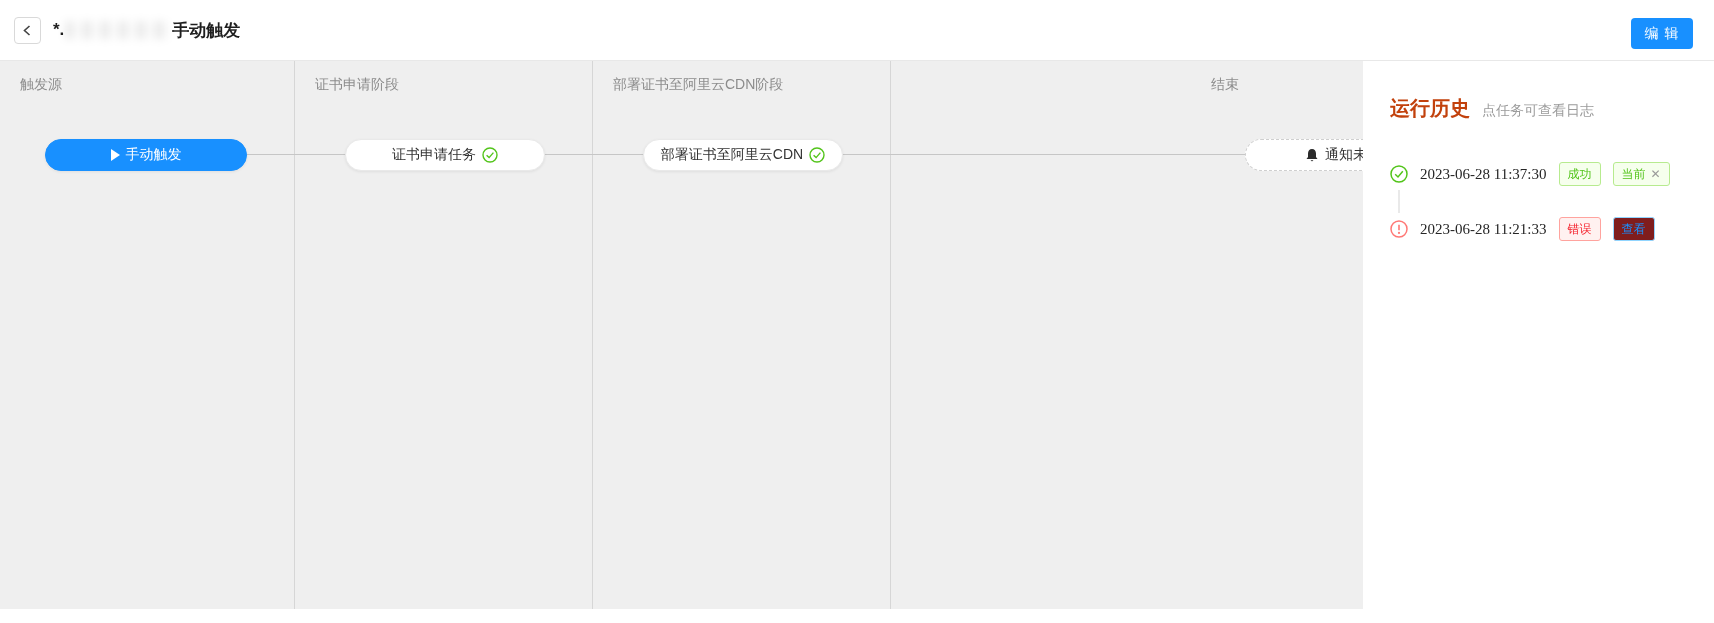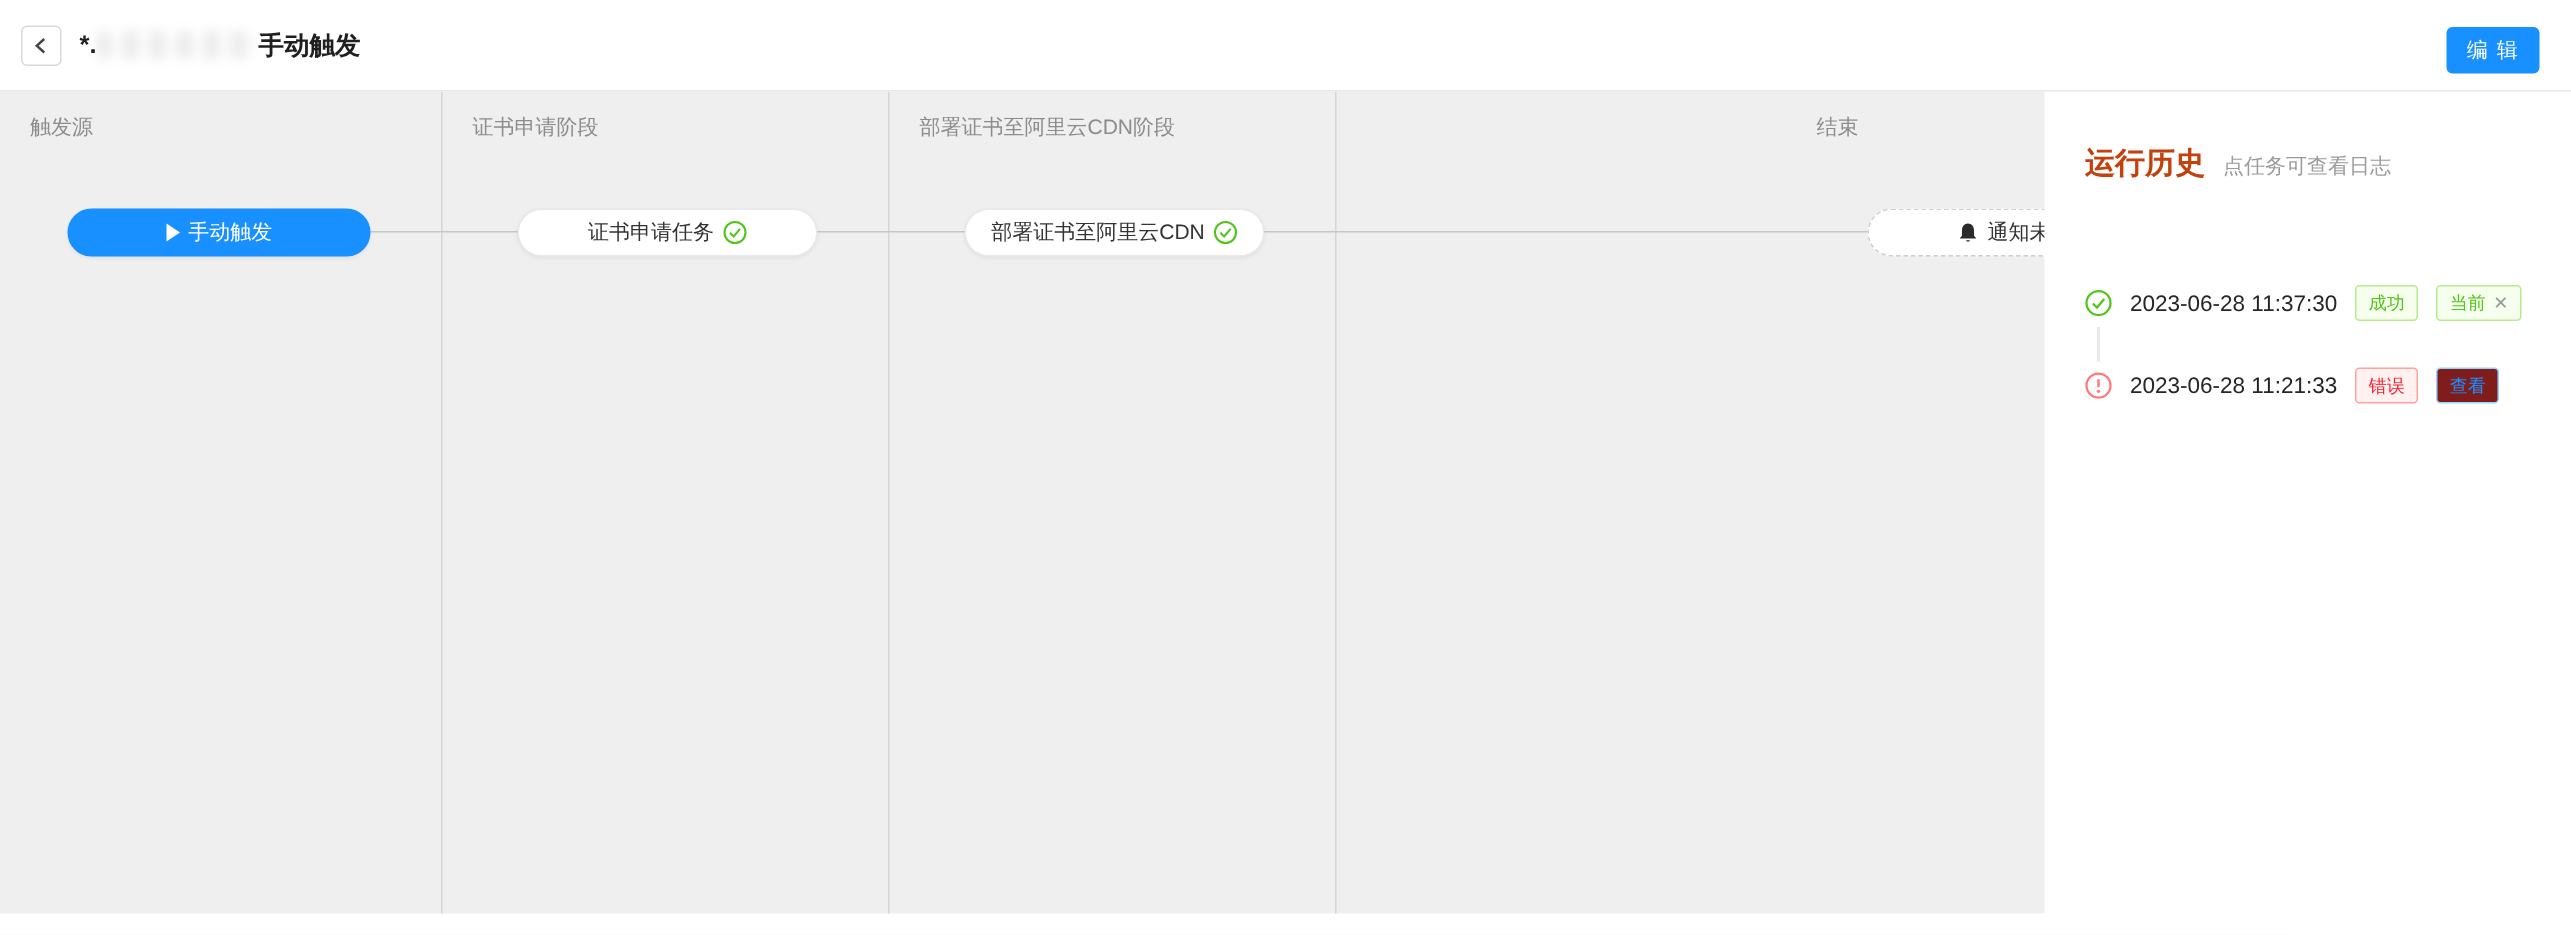--- a/index.html
+++ b/index.html
@@ -46,21 +46,21 @@
   .play-icon { display:inline-block; width:0; height:0; border-style:solid;
                border-width:6px 0 6px 9px; border-color:transparent transparent transparent #fff; }
   .check-icon svg, .bell-icon svg { display:block; }
 
   
   .history-panel { position:absolute; left:1363px; top:61px; width:351px; height:562px;
                    background:#fff; z-index:2; padding:34px 0 0 27px; }
   .panel-head { display:flex; align-items:baseline; gap:12px; }
   .panel-title { font-size:20px; font-weight:bold; color:#c2410c; }
   .panel-subtitle { font-size:14px; color:#9b9b9b; }
-  .history-list { margin-top:64px; }
+  .history-list { margin-top:36px;font-family:Liberation Serif, serif; }
   .history-row { display:flex; align-items:center; gap:12px; height:32px; }
   .row-gap { height:23px; width:18px; display:flex; justify-content:center; }
   .row-gap .vline { width:2px; height:100%; background:#e9e9e9; }
   .row-icon { width:18px; height:18px; flex:0 0 18px; }
   .row-icon svg { display:block; }
   .row-time { font-size:15px; color:#262626; white-space:nowrap; }
   .tag { display:inline-flex; align-items:center; gap:5px; height:24px; padding:0 8px;
          border-radius:3px; font-size:12px; border:1px solid transparent; white-space:nowrap; }
   .tag-success { background:#f6ffed; border-color:#b7eb8f; color:#52c41a; }
   .tag-error   { background:#fff1f0; border-color:#ffa39e; color:#f5222d;text-align:right; }

